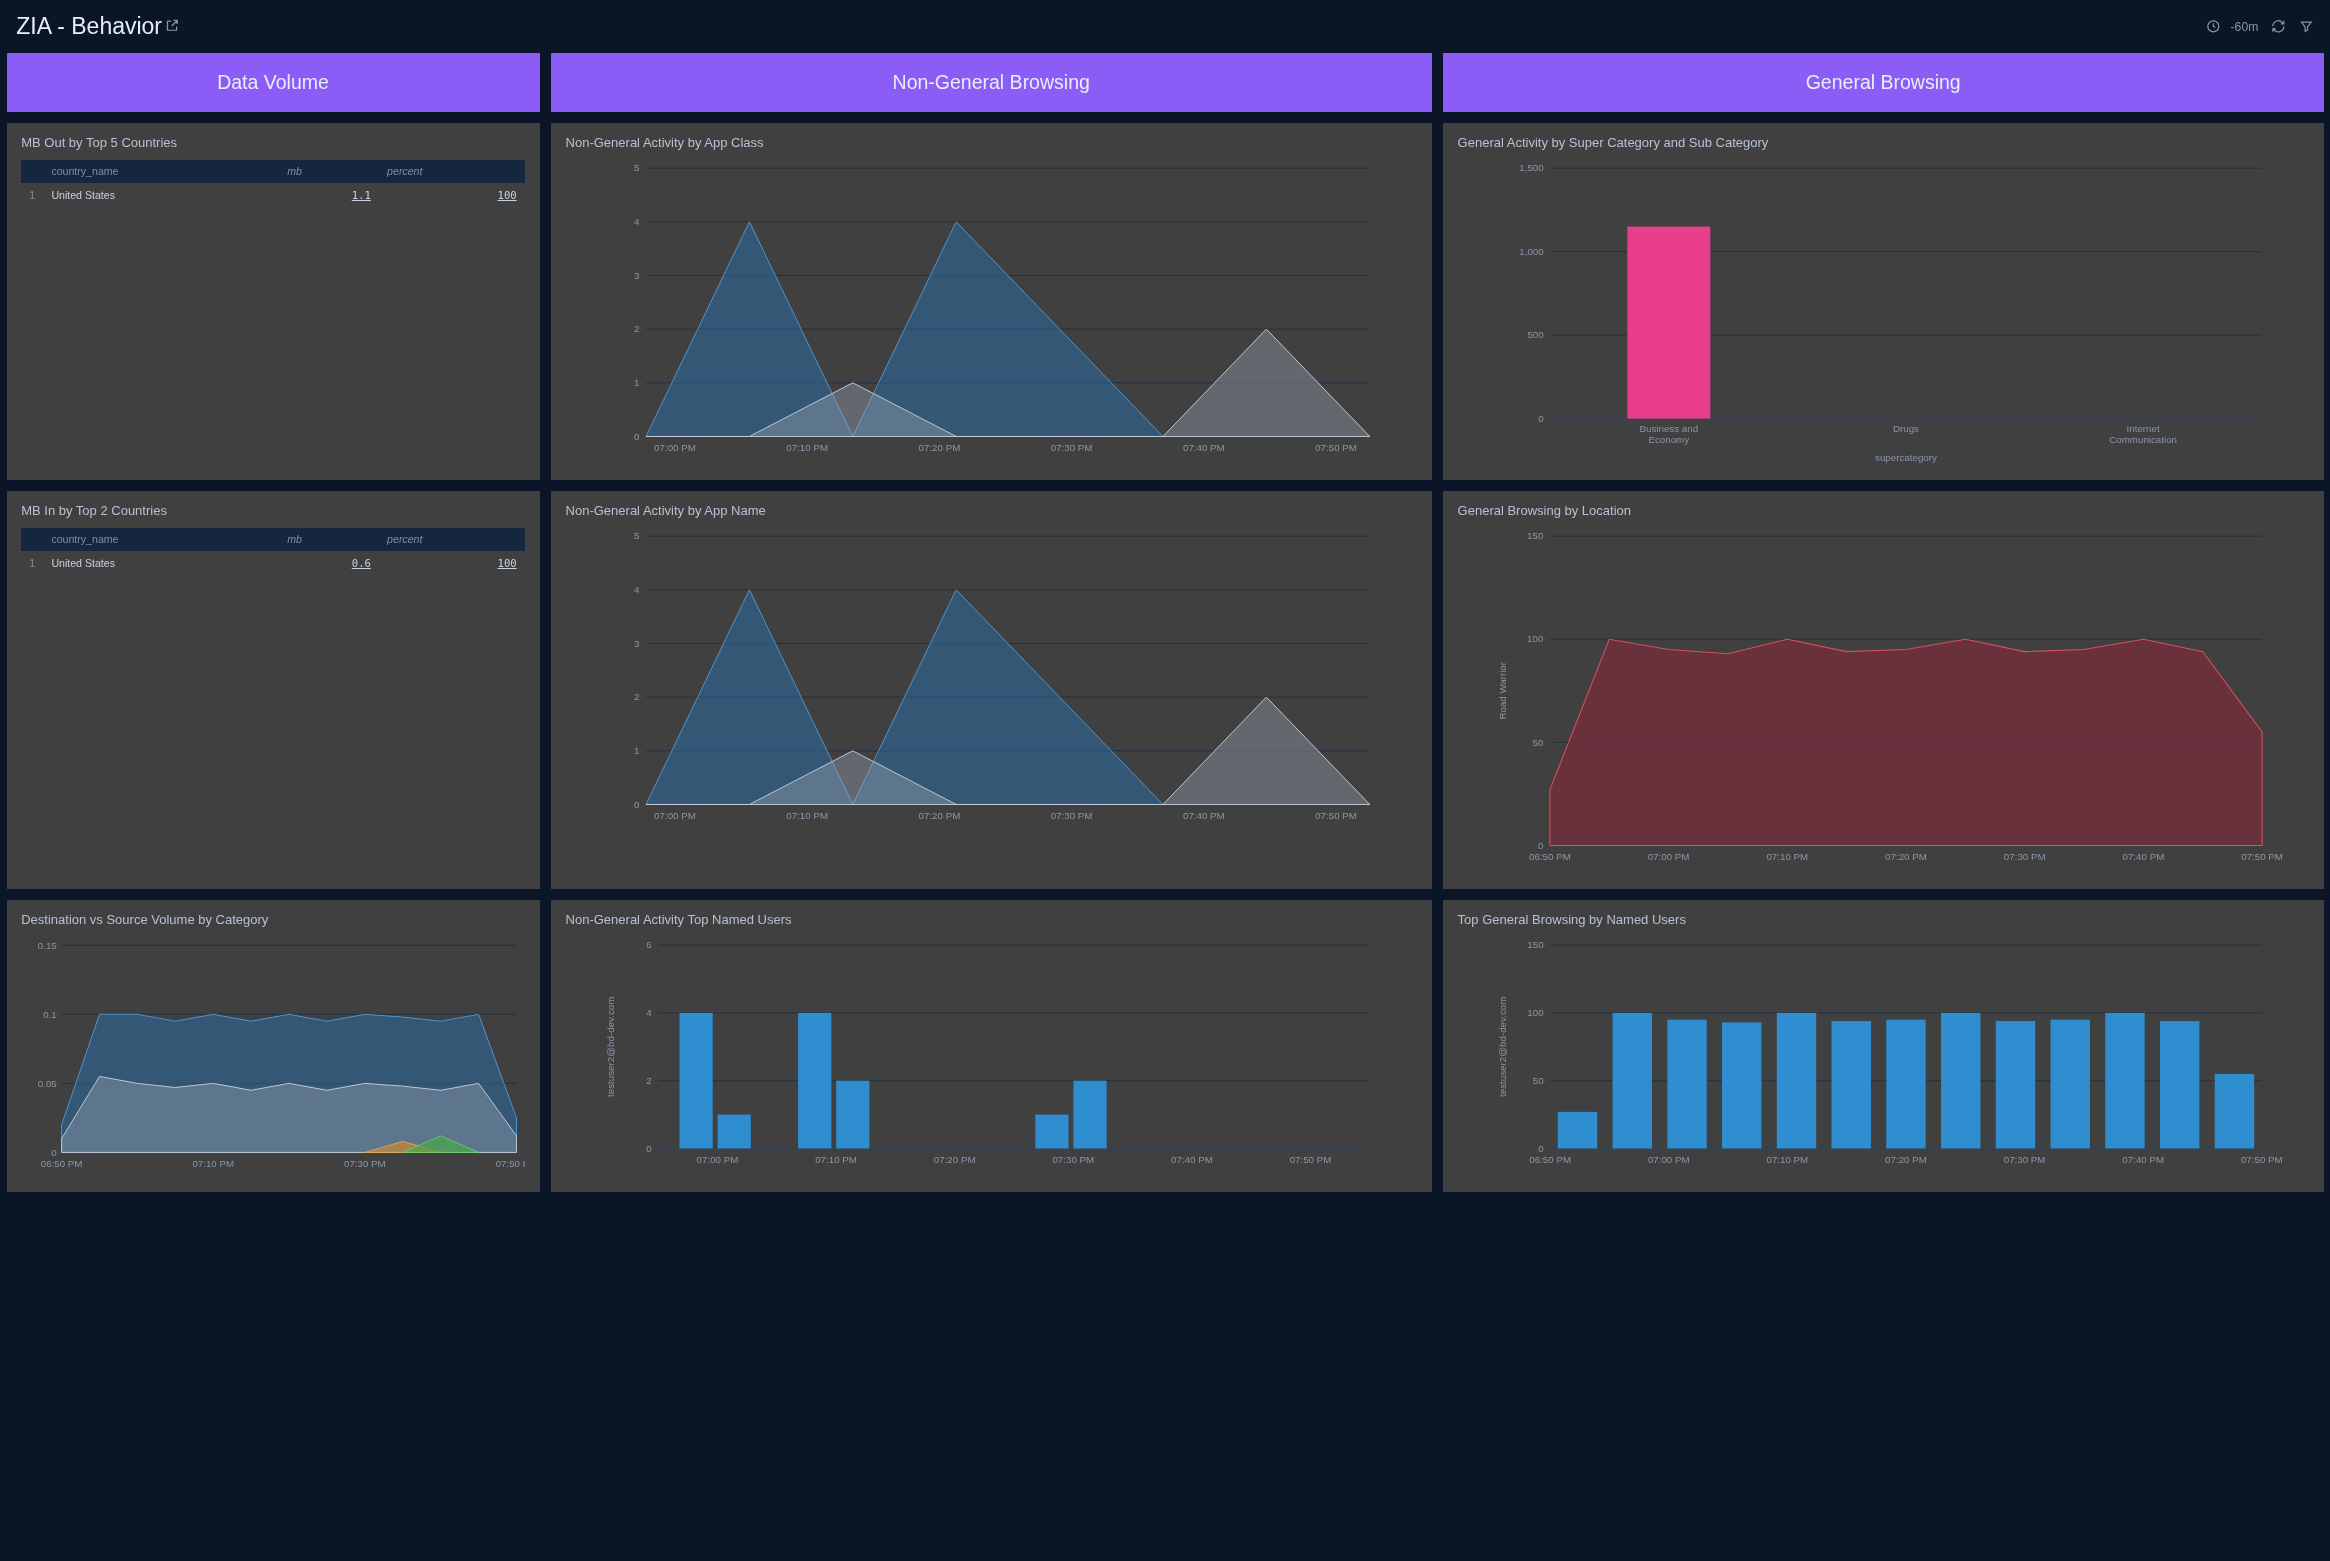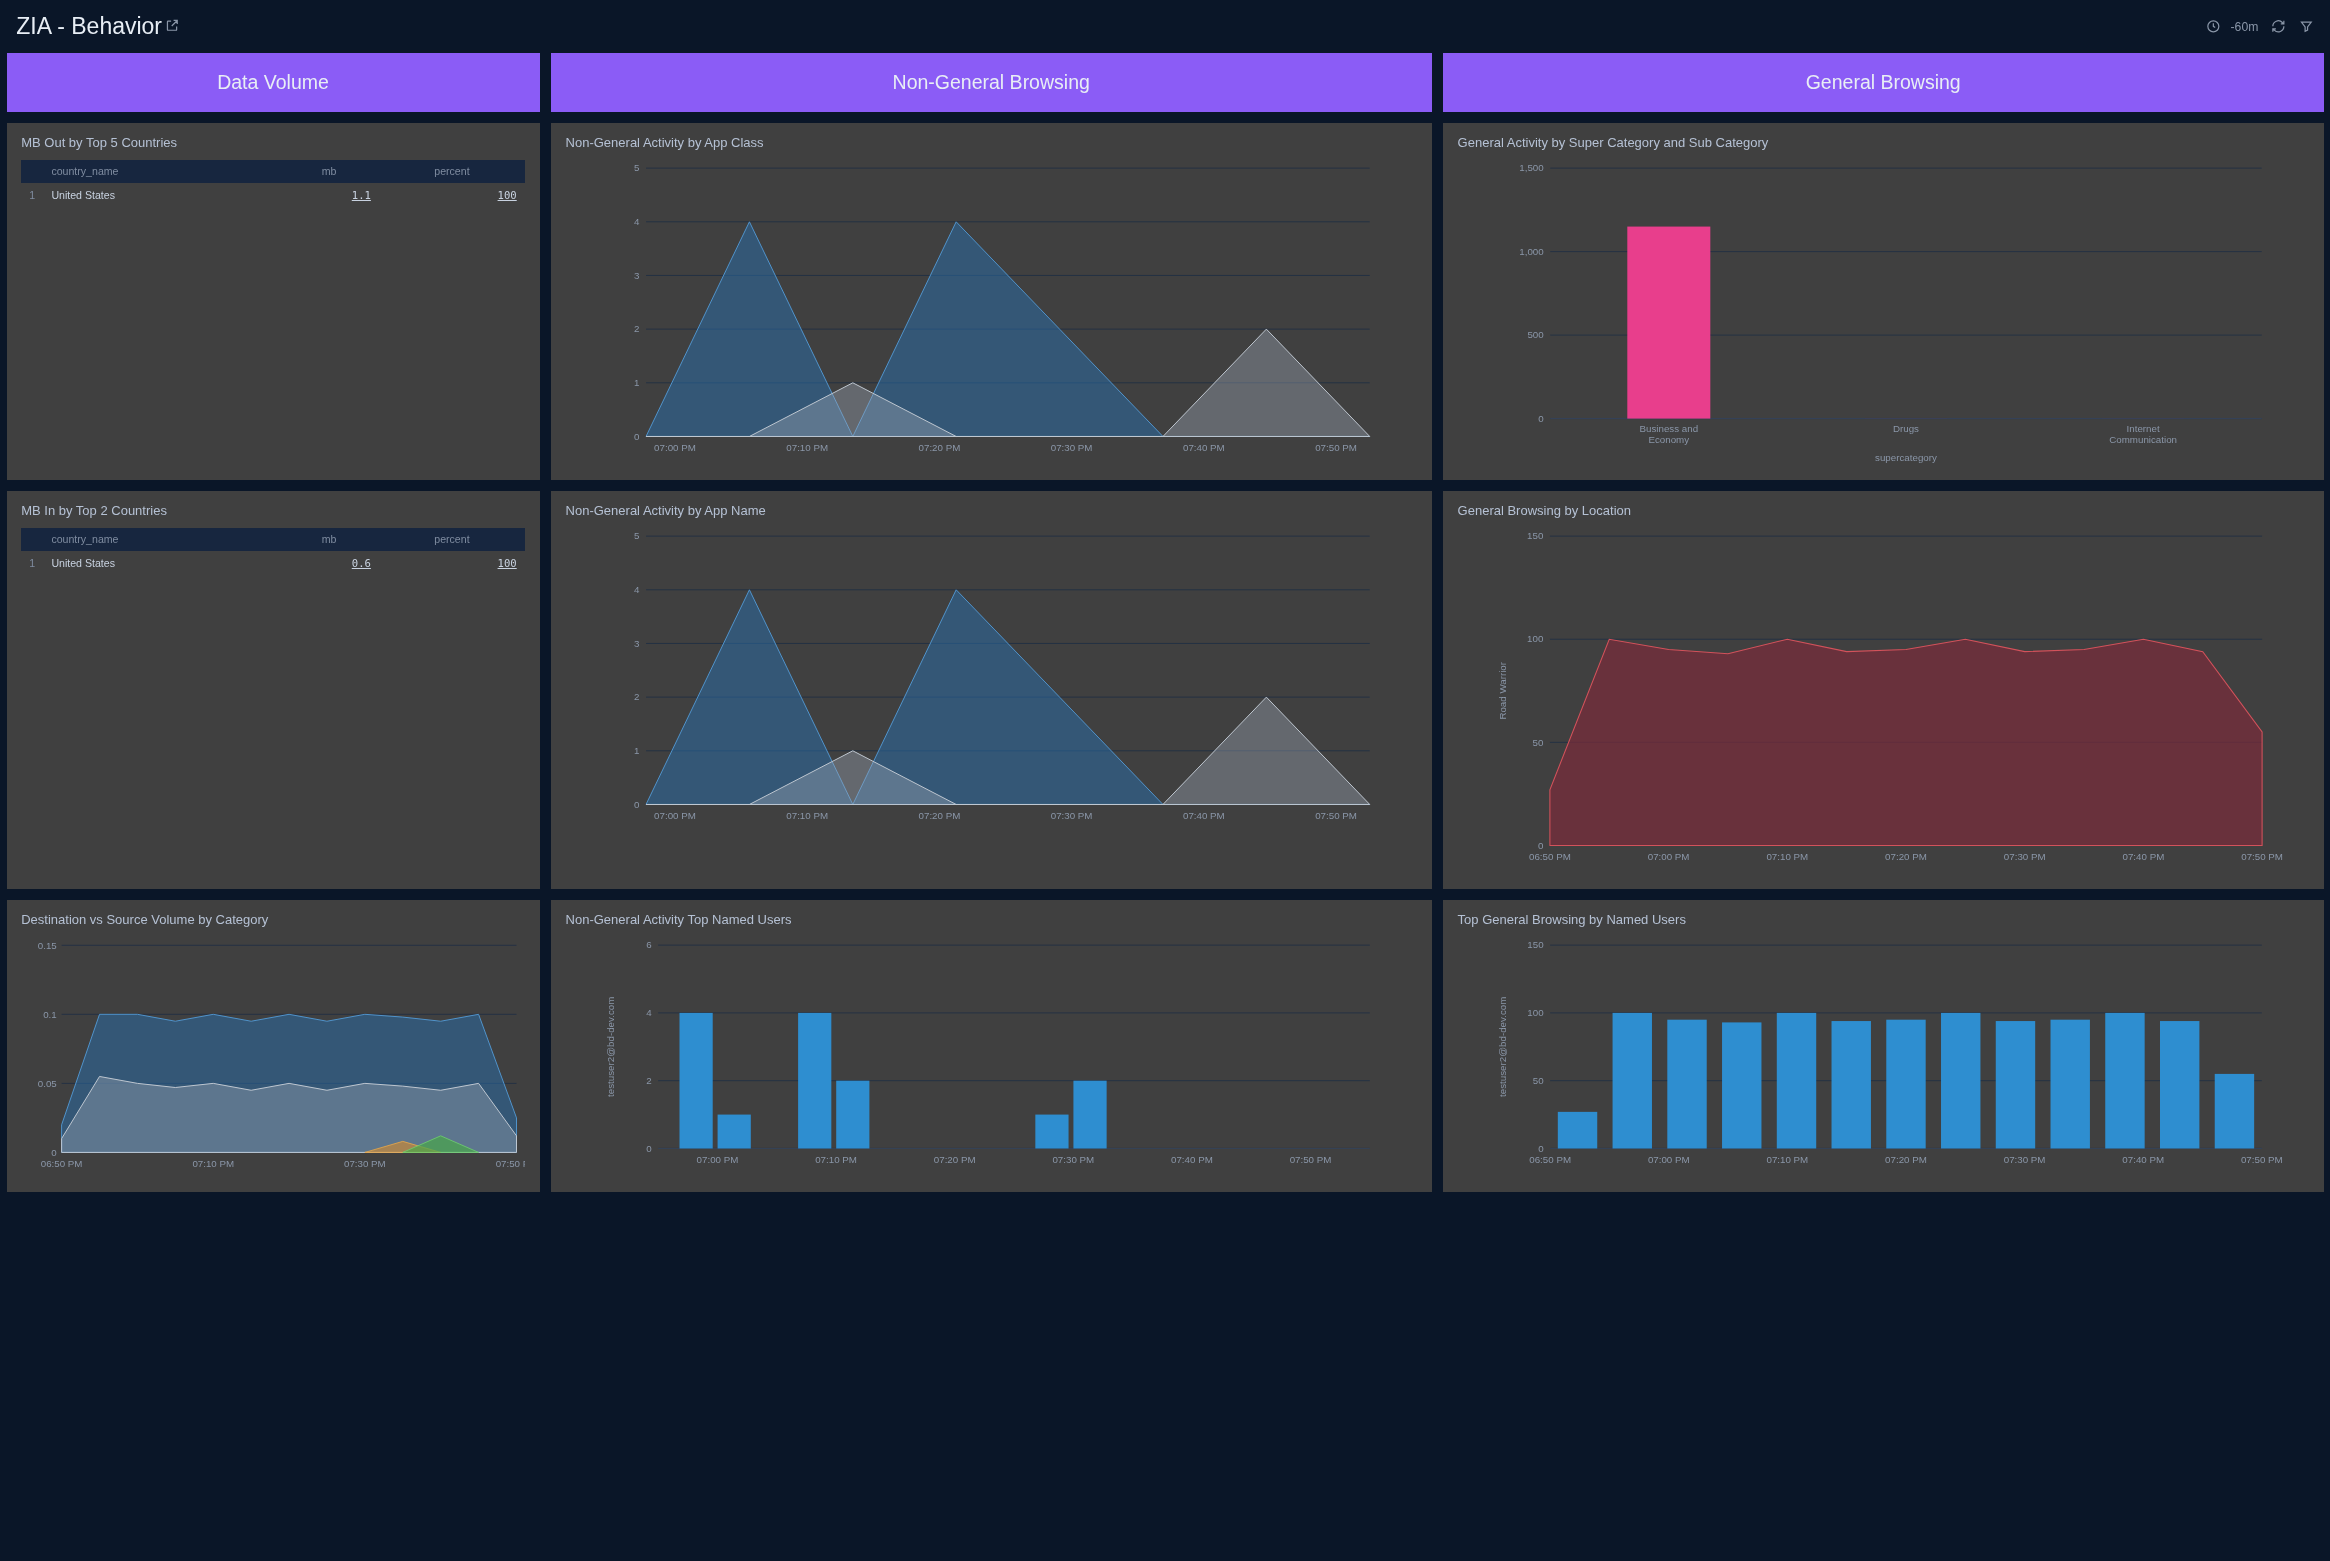--- a/index.html
+++ b/index.html
@@ -68,21 +68,21 @@
     font-size: 10.6px;
   }
   table.data thead th {
     background: #17263f;
     color: #7f8ca0;
     font-weight: 400;
     text-align: left;
     padding: 5.7px 8.1px;
     font-size: 10.6px;
   }
-  table.data thead th.num { text-align: center; }
+  table.data thead th.num { text-align: left; font-style: italic; }
   table.data td {
     padding: 5.7px 8.1px;
     color: #c8d2e0;
   }
   table.data td.num { text-align: right; font-family: monospace; text-decoration: underline; }
   table.data td.idx { color: #7f8ca0; width: 16.3px; }
   .table-wrap { min-height: 277px; }
   
   .chart { position: relative; }
   svg.plot { width: 100%; display: block; }

